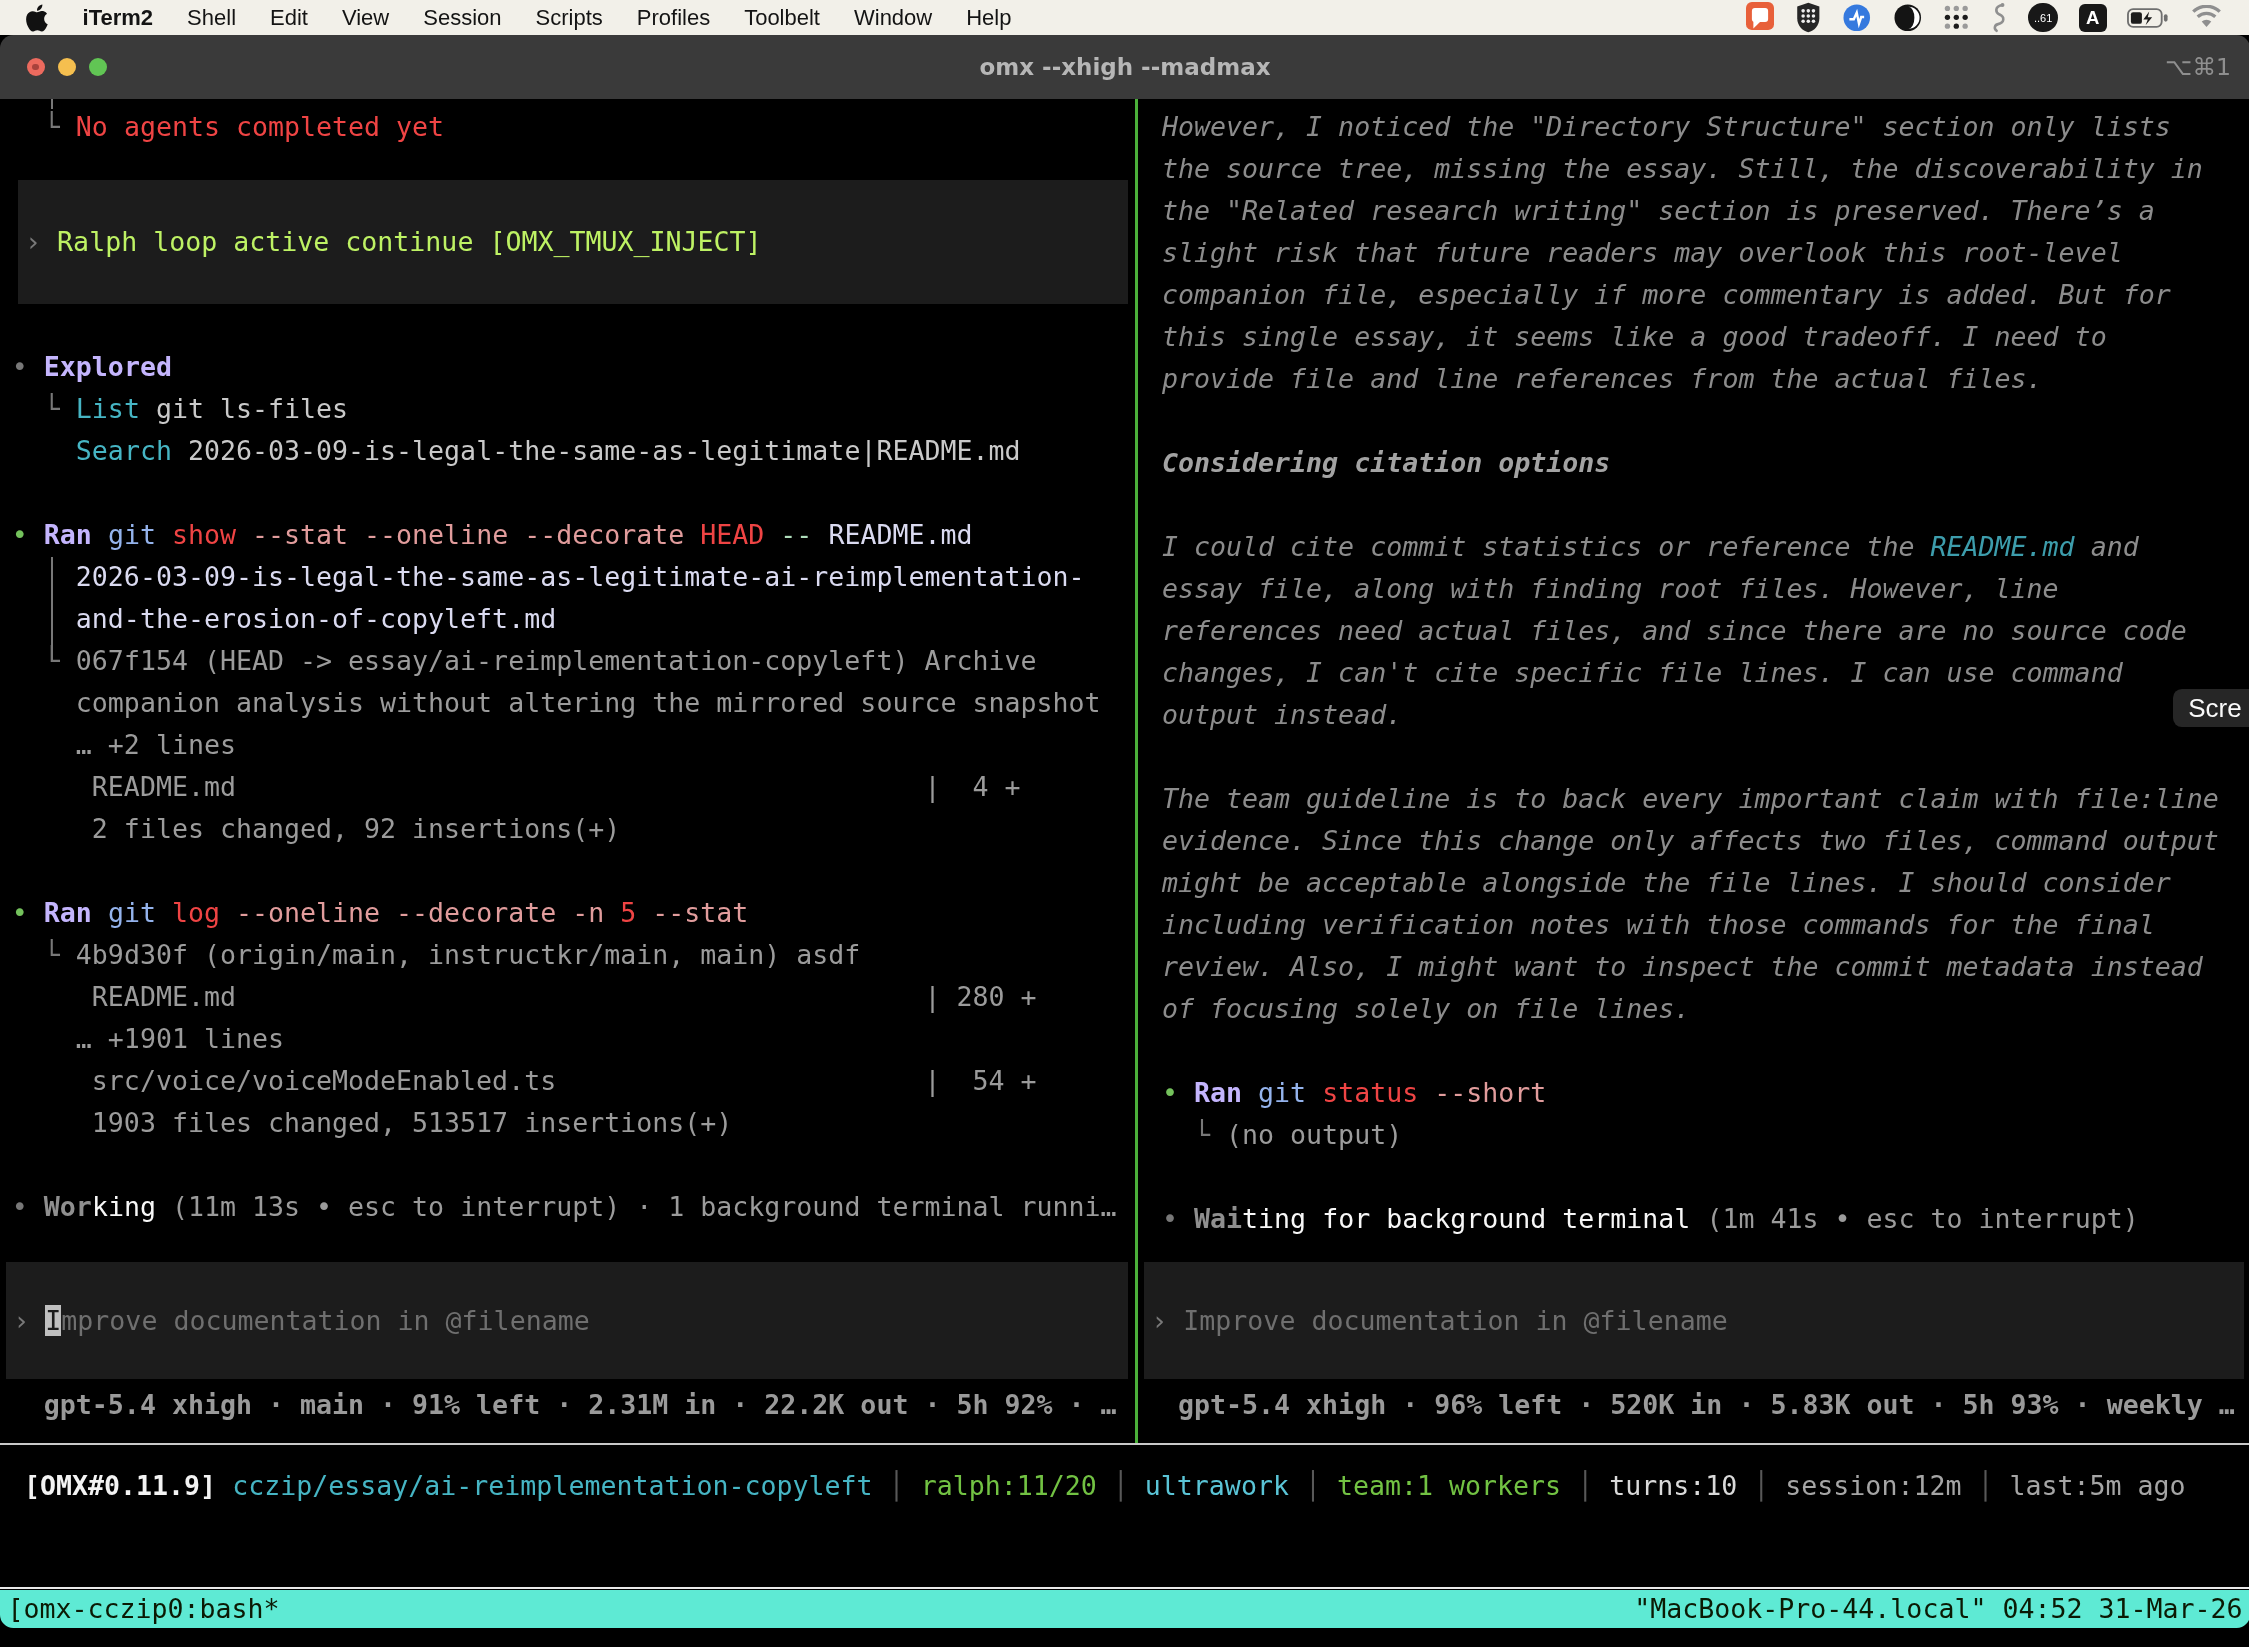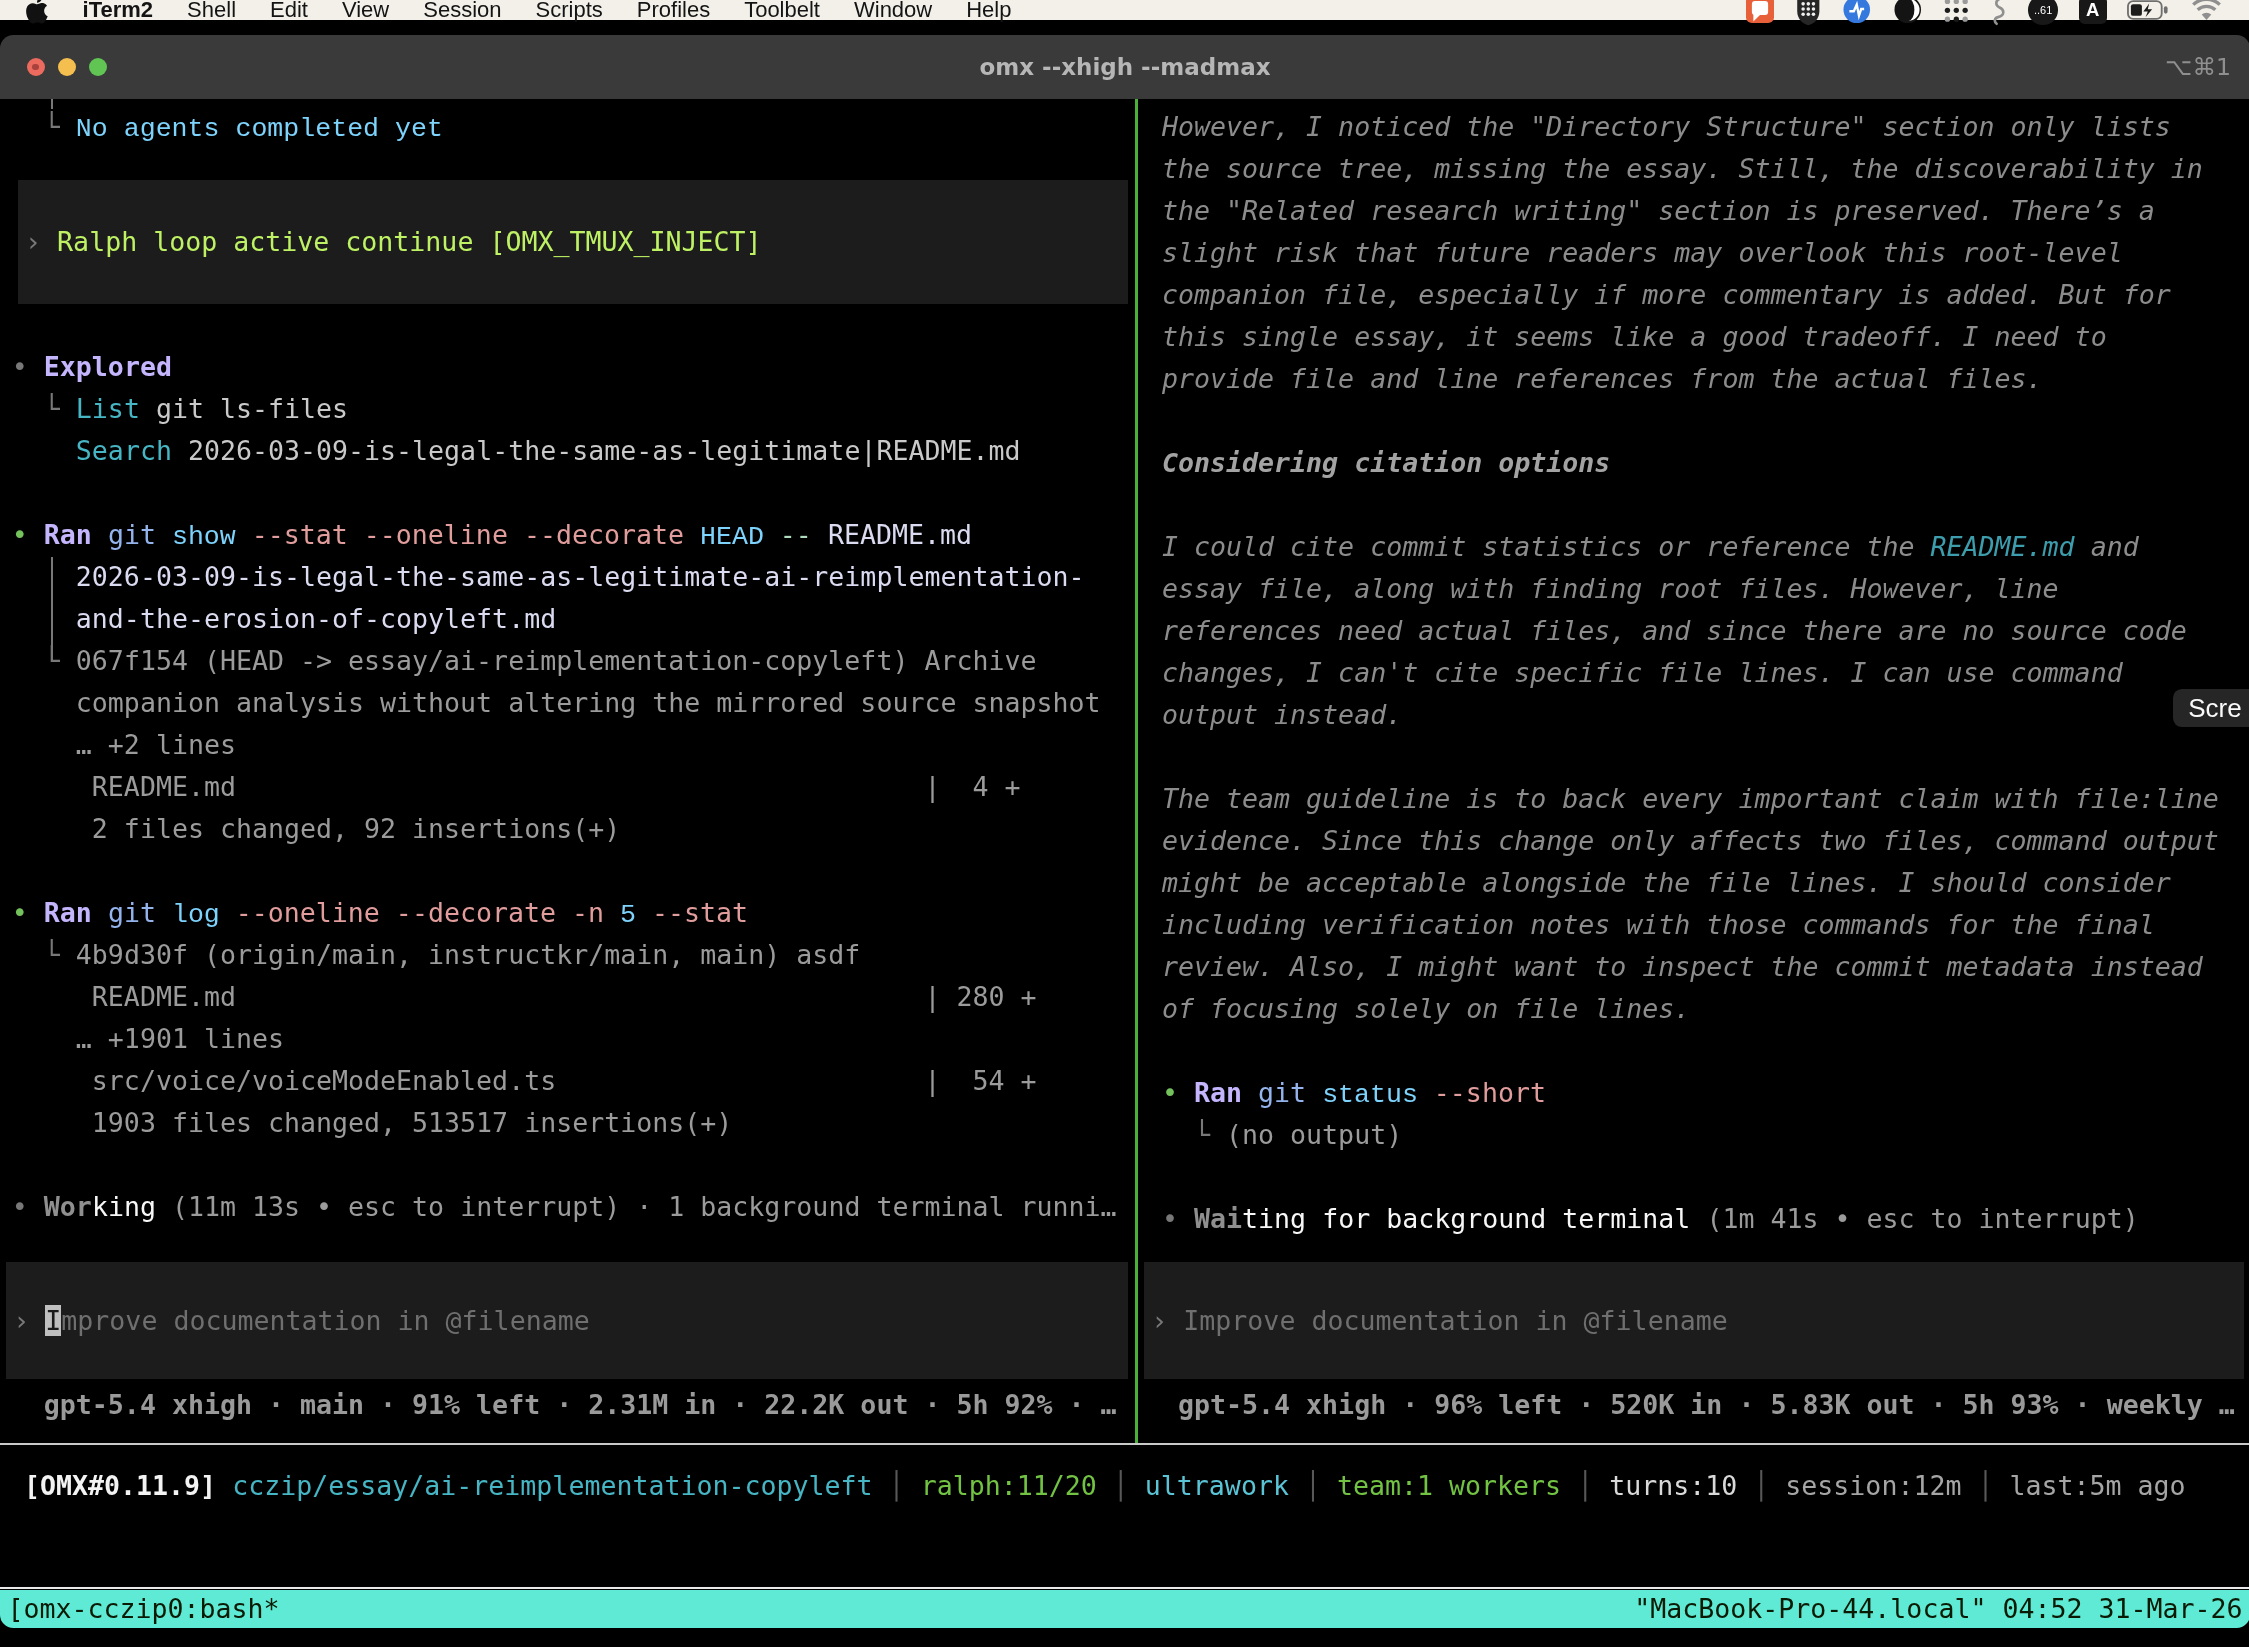--- a/index.html
+++ b/index.html
@@ -1,20 +1,20 @@
 <!DOCTYPE html>
 <html style="font-size:11.8px"><head>
 <meta charset="utf-8">
 <style>
   * { margin:0; padding:0; box-sizing:border-box; }
   html,body { width:2250px; height:1648px; background:#000; overflow:hidden; }
   body { font-family:"DejaVu Sans Mono", monospace; }
 
   
-  .menubar { position:absolute; top:0; left:0; width:2250px; height:20px;
+  .menubar { position:absolute; top:0; left:0; width:2250px; height:35px;
     background:#f2f0e9; display:flex; align-items:center; justify-content:space-between;
     font-family:"Liberation Sans", sans-serif; font-size:22px; color:#141414; }
   .menu-left { display:flex; align-items:center; gap:34px; padding-left:25px; }
   .menu-item { white-space:nowrap; }
   .menu-item.bold { font-weight:bold; }
   .menu-right { display:flex; align-items:center; gap:20.7px; padding-right:28px; }
   .sicon { display:inline-flex; align-items:center; justify-content:center; height:32px; }
   .b61 { width:29.5px; height:29.5px; border-radius:50%; background:#181818; color:#fff;
     font-size:11px; display:flex; align-items:center; justify-content:center;
     font-family:"Liberation Sans", sans-serif; }
@@ -43,21 +43,21 @@
   .pane { position:absolute; top:64px; height:1344px; background:#000; overflow:hidden; }
   .pane-left  { left:0; width:1135px; }
   .pane-right { left:1138px; right:0; }
   .pane-divider { position:absolute; top:64px; left:1135px; width:3.7px; height:1344px; background:#4bb03a; }
 
   .flow { position:absolute; top:0; left:0; right:0; padding:7.4px 0 0 11.8px; }
   .pane-right .flow { padding-left:24px; }
   .tline { height:42px; line-height:42px; white-space:pre; font-size:26.6px; color:#9b9b9b; }
   .gapline { width:7.4px; }
 
-  .s-white { color:#7dd3fc;font-family:Liberation Mono, monospace; }
+  .s-white { color:#ef4444; }
   .s-wb    { color:#c4b5fd; font-weight:bold; }
   .s-lg    { color:#c9c9c9; }
   .s-gray  { color:#9b9b9b; }
   .s-dim   { color:#787878; }
   .s-gb    { color:#74c25c; }
   .s-teal  { color:#46b5c4; }
   .s-blue  { color:#94b3ec; }
   .s-pink  { color:#e19c9c; }
   .s-mint  { color:#aedcba; }
   .s-lav   { color:#dadaf0; }

